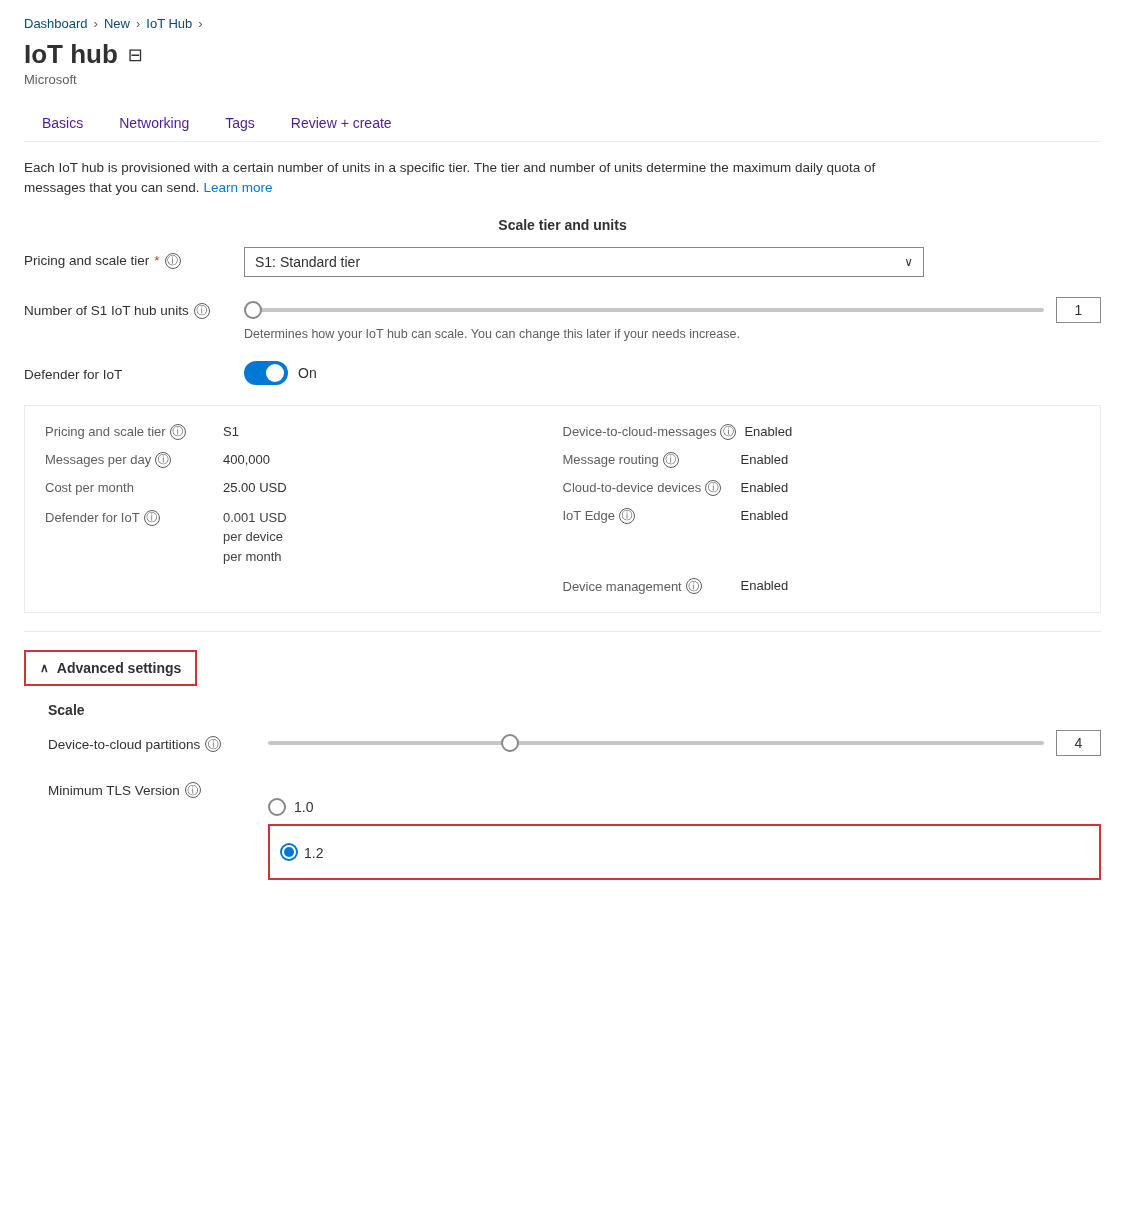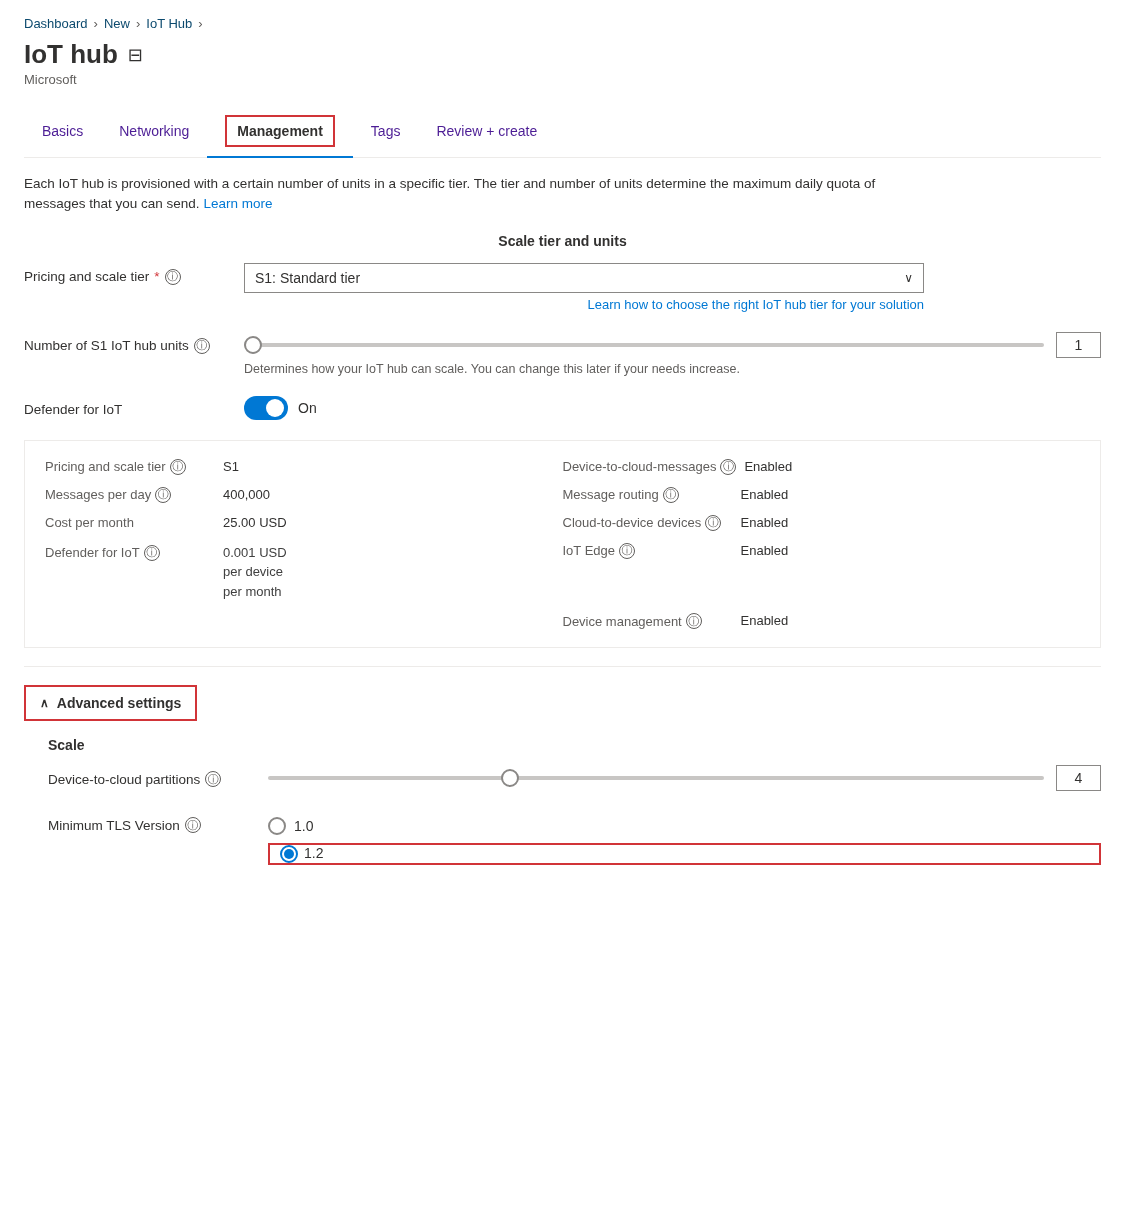--- a/index.html
+++ b/index.html
@@ -258,21 +258,21 @@
       margin-bottom: 16px;
       cursor: pointer;
       font-size: 14px;
       font-weight: 600;
       color: #323130;
     }
     .chevron-up { font-size: 12px; }
     .scale-section { margin-left: 24px; }
     .scale-title { font-weight: 700; font-size: 14px; margin-bottom: 12px; }
     .tls-title { font-weight: 700; font-size: 14px; margin: 16px 0 10px; }
-    .radio-group { display: flex; flex-direction: column; gap: 8px; margin-top: 6px; }
+    .radio-group { display: flex; flex-direction: column; gap: 8px; margin-top: 22px; }
     .radio-option {
       display: flex;
       align-items: center;
       gap: 8px;
       font-size: 14px;
     }
     .radio-circle {
       width: 18px;
       height: 18px;
       border-radius: 50%;
@@ -288,23 +288,23 @@
     .radio-circle.selected::after {
       content: '';
       width: 10px;
       height: 10px;
       border-radius: 50%;
       background: #0078d4;
     }
     .radio-selected-box {
       border: 2px solid #d13438;
       display: inline-flex;
-      align-items: flex-start;
+      align-items: flex-end;
       gap: 6px;
-      padding: 0 10px;
+      padding: 17px 10px;
     }
     .lock-icon { font-size: 18px; color: #323130; cursor: pointer; }
   </style>
 </head>
 <body>
 
 
 
 
 <div class="breadcrumb">
@@ -320,24 +320,20 @@
 <div class="page-title-row">
   <span class="page-title">IoT hub</span>
   <span class="lock-icon">⊟</span>
 </div>
 <div class="page-subtitle">Microsoft</div>
 
 
 <div class="tabs">
   <button class="tab">Basics</button>
   <button class="tab">Networking</button>
-  <button class="tab active" style="position:relative;">
-    <span style="border:2px solid #d13438; padding:6px 10px; display:inline-block;">Management</span>
-    <span style="position:absolute;bottom:-1px;left:0;right:0;height:2px;background:#0078d4;"></span>
-  </button>
   <button class="tab">Tags</button>
   <button class="tab">Review + create</button>
 </div>
 
 
 <p class="description-text">
   <span>Each IoT hub is provisioned with a certain number of units in a specific tier. The tier and number of units determine the maximum daily quota of messages that you can send.</span>
   <a>Learn more</a>
 </p>
 
@@ -349,21 +345,20 @@
   <div class="form-label">
     <span>Pricing and scale tier</span>
     <span class="required">*</span>
     <span class="info-icon">ⓘ</span>
   </div>
   <div class="form-control-area">
     <div class="select-dropdown">
       <span>S1: Standard tier</span>
       <span class="chevron">∨</span>
     </div>
-    <a class="learn-link">Learn how to choose the right IoT hub tier for your solution</a>
   </div>
 </div>
 
 
 <div class="form-row">
   <div class="form-label">
     <span>Number of S1 IoT hub units</span>
     <span class="info-icon">ⓘ</span>
   </div>
   <div class="form-control-area">

